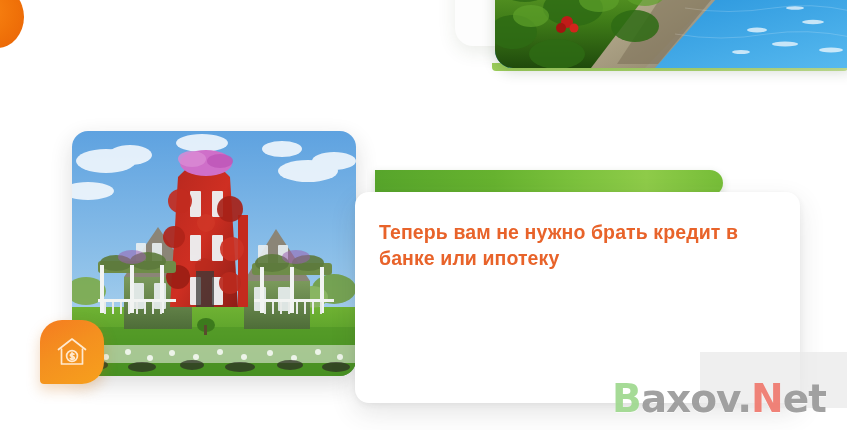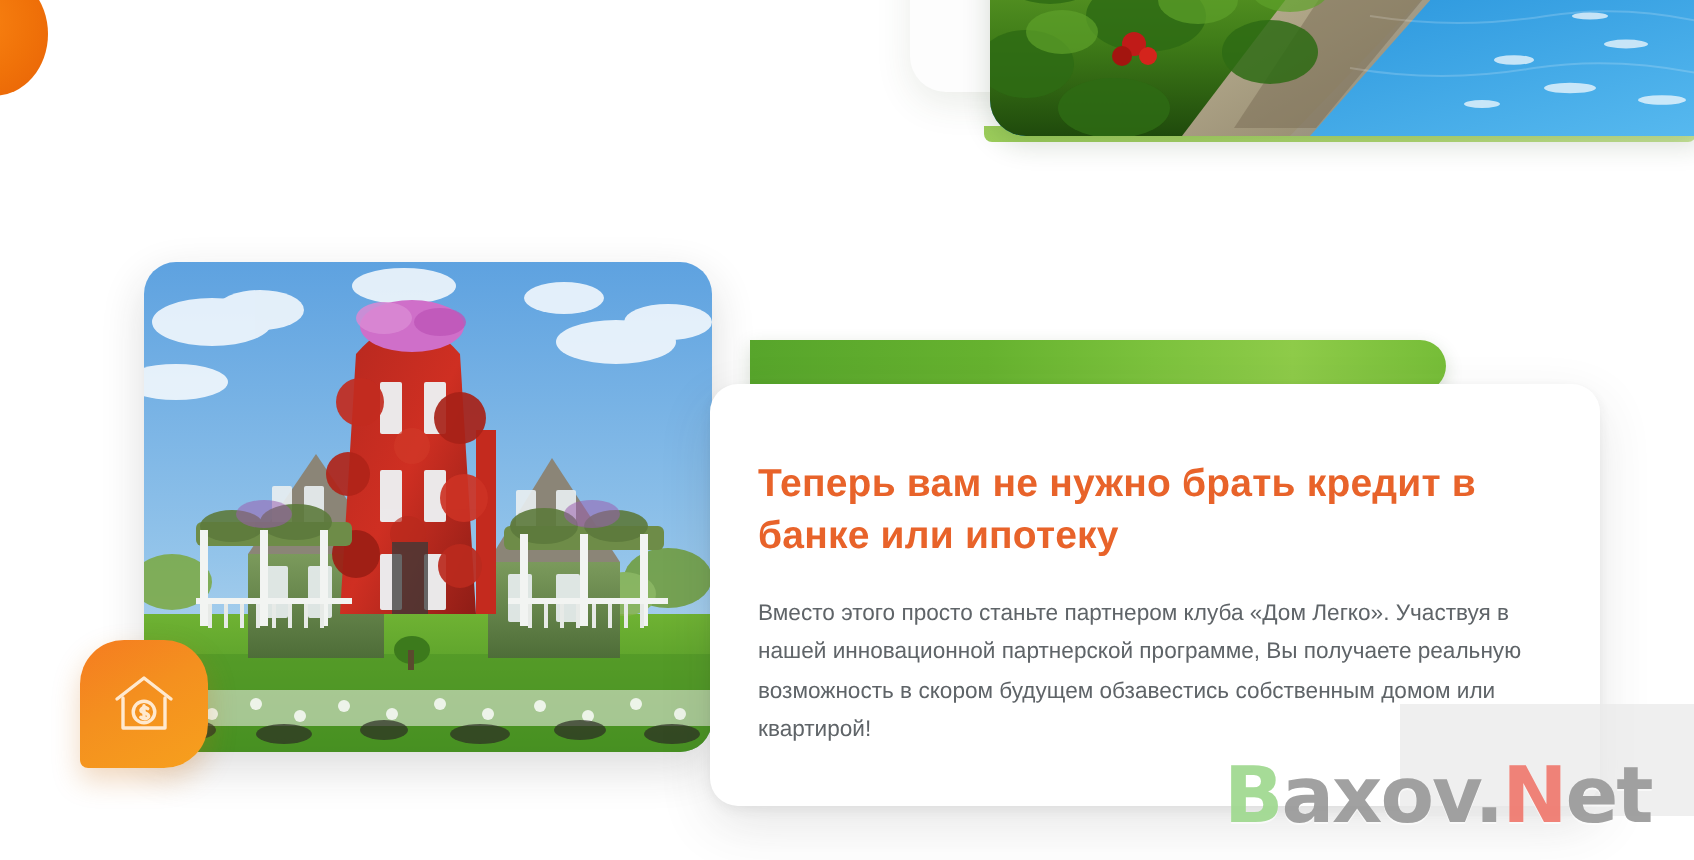--- a/index.html
+++ b/index.html
@@ -61,21 +61,21 @@
     box-shadow:0 3px 9px rgba(40,80,20,.18);
   }
 
   
   .text-card{
     position:absolute;left:355px;top:192px;width:445px;height:211px;
     background:#ffffff;
     border-radius:14px;
     box-shadow:0 10px 26px rgba(60,60,60,.13), 0 2px 6px rgba(60,60,60,.07);
   }
-  .text-card .inner{padding:38px 36px 0 24px;}
+  .text-card .inner{padding:28px 36px 0 24px;}
 
   .headline{
     margin:0;
     color:#e8632a;
     font-size:19.5px;
     font-weight:bold;
     line-height:1.33;
     letter-spacing:.1px;
   }
   .body-copy{
@@ -354,21 +354,20 @@
       <ellipse cx="134" cy="194" rx="9" ry="7" fill="#3c7a1c"></ellipse>
       <rect x="132" y="194" width="3" height="10" fill="#5a4a2e"></rect>
     </svg>
   </div>
 
   <div class="green-band"></div>
 
   <div class="text-card">
     <div class="inner">
       <h2 class="headline">Теперь вам не нужно брать кредит в банке или ипотеку</h2>
-      <p class="body-copy">Вместо этого просто станьте партнером клуба «Дом Легко». Участвуя в нашей инновационной партнерской программе, Вы получаете реальную возможность в скором будущем обзавестись собственным домом или квартирой!</p>
     </div>
   </div>
 
   <div class="house-badge">
     <svg width="34" height="32" viewBox="0 0 34 32">
       <g fill="none" stroke="#ffe9cf" stroke-width="1.7" stroke-linejoin="round" stroke-linecap="round">
         <path d="M3.5,13.5 L17,3 L30.5,13.5"></path>
         <path d="M6.5,13 L6.5,28 L27.5,28 L27.5,13"></path>
         <circle cx="17" cy="20" r="5.4"></circle>
         <path d="M17,16.9 L17,23.1"></path>

